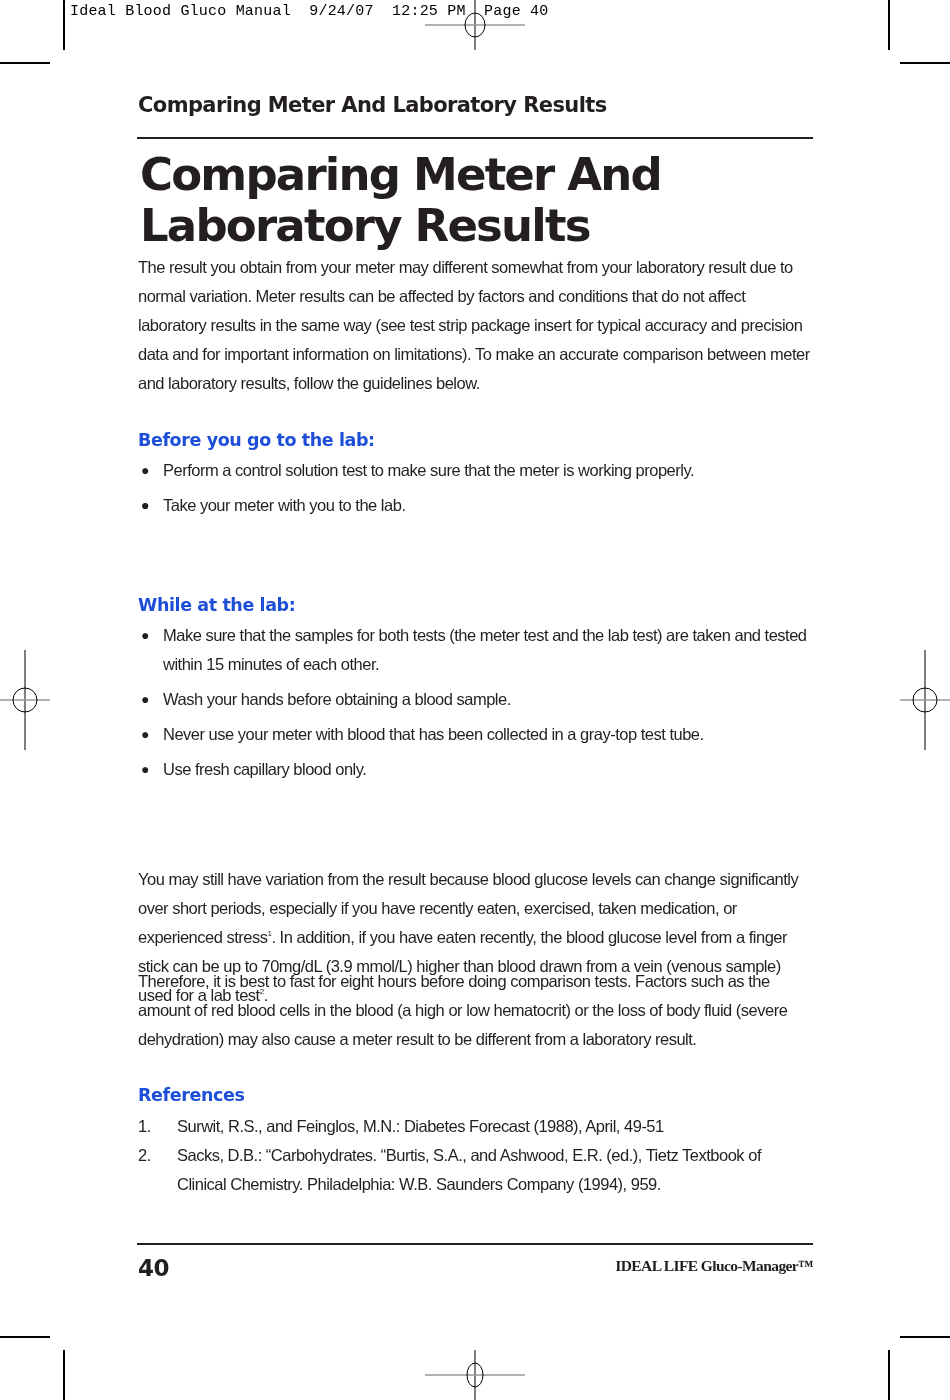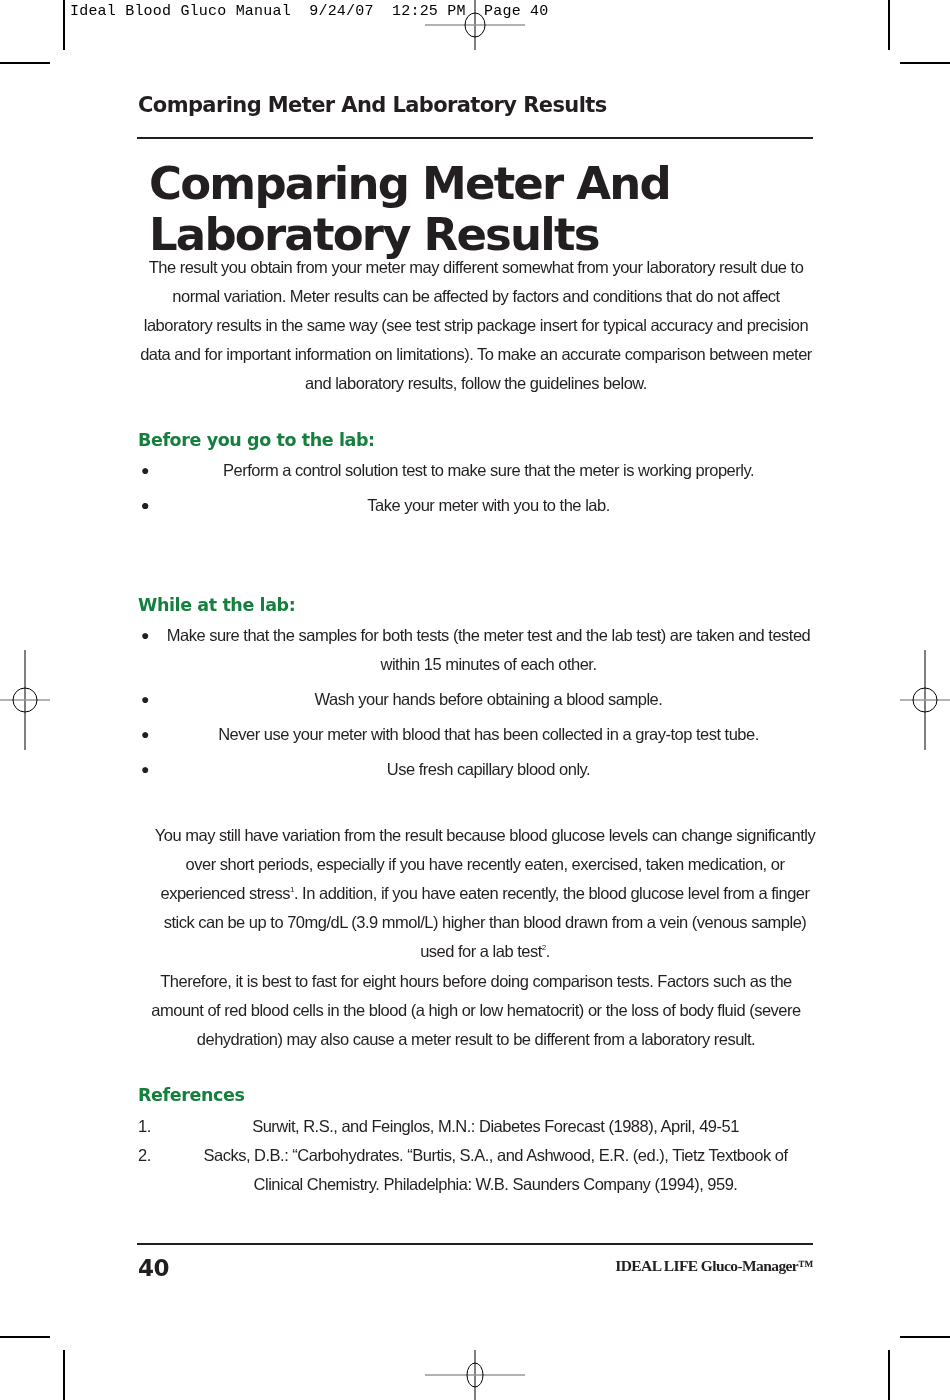--- a/index.html
+++ b/index.html
@@ -7,26 +7,26 @@
 
   .slug { position: absolute; left: 70px; top: 3px; font-family: "Liberation Mono", "DejaVu Sans Mono", monospace; font-size: 15px; color: #000; white-space: pre; letter-spacing: 0.2px; text-align: center; }
 
   
   .crop { position: absolute; background: #000; }
   .reg { position: absolute; }
 
   .running-head { position: absolute; left: 138px; top: 93px; font-family: "DejaVu Sans", sans-serif; font-weight: bold; font-size: 21px; letter-spacing: -0.6px; color: #231f20; }
   .rule { position: absolute; left: 137px; width: 676px; height: 2px; background: #231f20; }
 
-  .page-title { position: absolute; left: 137px; top: 146px; font-family: "DejaVu Sans", sans-serif; font-weight: bold; font-size: 45px; line-height: 51px; letter-spacing: -1.8px; color: #231f20; margin: 12px; }
+  .page-title { position: absolute; left: 137px; top: 146px; font-family: "DejaVu Sans", sans-serif; font-weight: bold; font-size: 45px; line-height: 51px; letter-spacing: -1.8px; color: #231f20; margin: 3px; }
 
-  .body-text { font-family: "Liberation Sans", sans-serif; font-size: 16.5px; line-height: 29px; color: #231f20; transform-origin: left top; letter-spacing: -0.5px; text-align: center; }
+  .body-text { font-family: "Liberation Sans", sans-serif; font-size: 16.5px; line-height: 29px; color: #231f20; transform-origin: left top; letter-spacing: -0.5px; }
   .block { position: absolute; left: 138px; width: 676px; }
 
-  .section-heading { position: absolute; left: 138px; font-family: "DejaVu Sans", sans-serif; font-weight: bold; font-size: 17.5px; letter-spacing: -0.4px; color: #15803d; }
+  .section-heading { position: absolute; left: 138px; font-family: "DejaVu Sans", sans-serif; font-weight: bold; font-size: 17.5px; letter-spacing: -0.4px; color: #1d4ed8; }
 
   .bullets { list-style: none; margin: 0; padding: 0; }
   .bullets li { position: relative; padding-left: 25px; margin-bottom: 6px; }
   .bullets li .dot { position: absolute; left: 3px; top: 0; font-size: 14px; }
 
   .refs { list-style: none; margin: 0; padding: 0; }
   .refs li { position: relative; padding-left: 39px; }
   .refs li .num { position: absolute; left: 0; top: 0; }
 
   sup { font-size: 8px; vertical-align: 7px; line-height: 0; }
@@ -88,21 +88,21 @@
 </ul>
 
 <div class="section-heading" style="top:595px;">While at the lab:</div>
 <ul class="block body-text bullets" style="top:621px;">
   <li><span class="dot">●</span><span>Make sure that the samples for both tests (the meter test and the lab test) are taken and tested within 15 minutes of each other.</span></li>
   <li><span class="dot">●</span><span>Wash your hands before obtaining a blood sample.</span></li>
   <li><span class="dot">●</span><span>Never use your meter with blood that has been collected in a gray-top test tube.</span></li>
   <li><span class="dot">●</span><span>Use fresh capillary blood only.</span></li>
 </ul>
 
-<div class="block body-text" style="top:821px;margin-left:9px;">
+<div class="block body-text" style="top:865px;">
   <span>You may still have variation from the result because blood glucose levels can change significantly over short periods, especially if you have recently eaten, exercised, taken medication, or experienced stress</span><sup>1</sup><span>.  In addition, if you have eaten recently, the blood glucose level from a finger stick can be up to 70mg/dL (3.9 mmol/L) higher than blood drawn from a vein (venous sample) used for a lab test</span><sup>2</sup><span>.</span>
 </div>
 
 <div class="block body-text" style="top:967px;">Therefore, it is best to fast for eight hours before doing comparison tests.  Factors such as the amount of red blood cells in the blood (a high or low hematocrit) or the loss of body fluid (severe dehydration) may also cause a meter result to be different from a laboratory result.</div>
 
 <div class="section-heading" style="top:1085px;">References</div>
 <ol class="block body-text refs" style="top:1112px;">
   <li><span class="num">1.</span><span>Surwit, R.S., and Feinglos, M.N.:  Diabetes Forecast (1988), April, 49-51</span></li>
   <li><span class="num">2.</span><span>Sacks, D.B.: “Carbohydrates. “Burtis, S.A., and Ashwood, E.R. (ed.), Tietz Textbook of Clinical Chemistry.  Philadelphia:  W.B. Saunders Company (1994), 959.</span></li>
 </ol>

